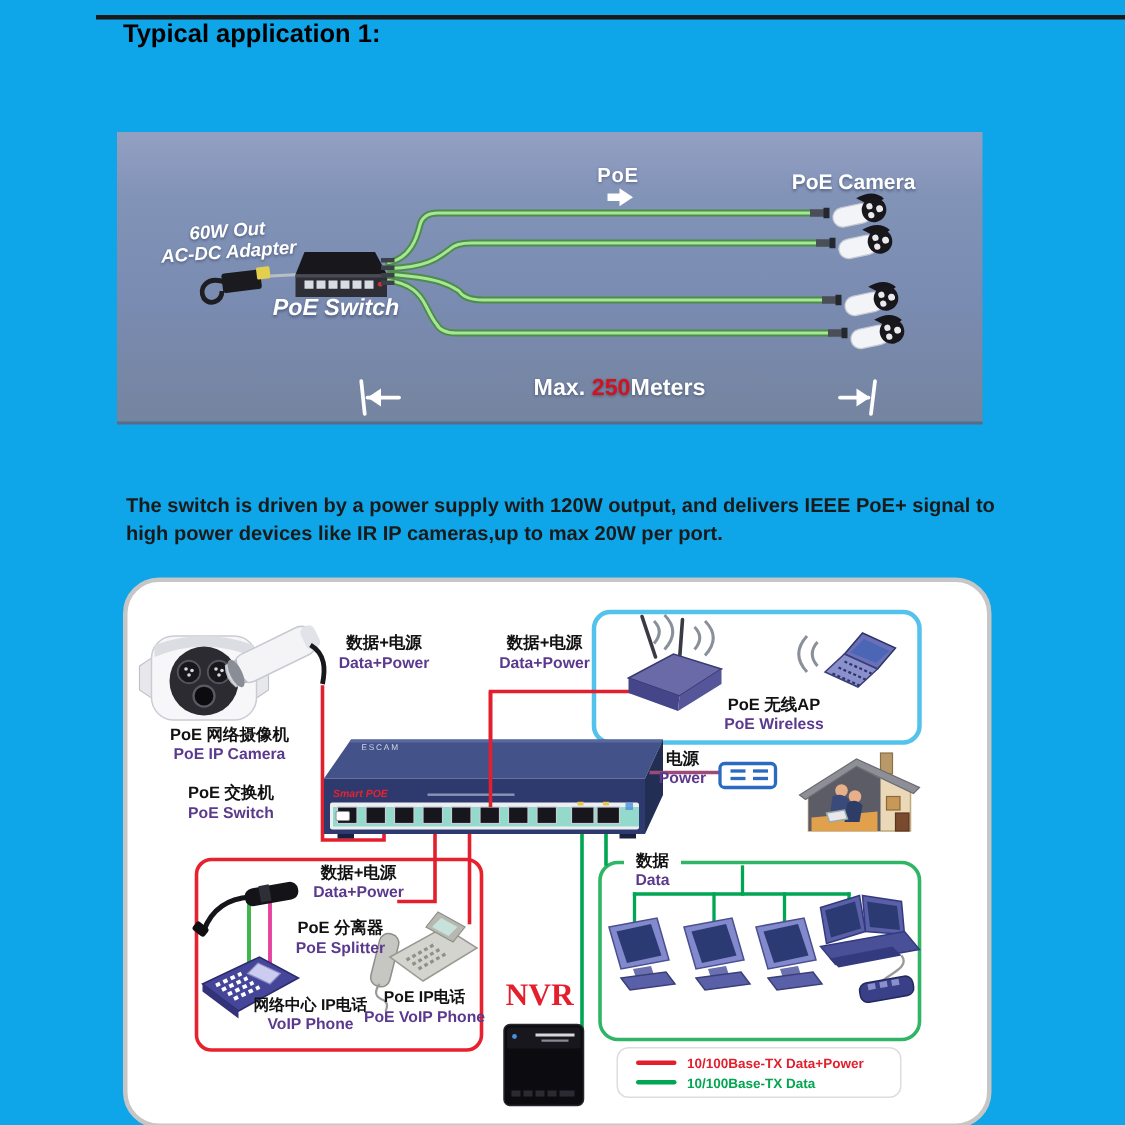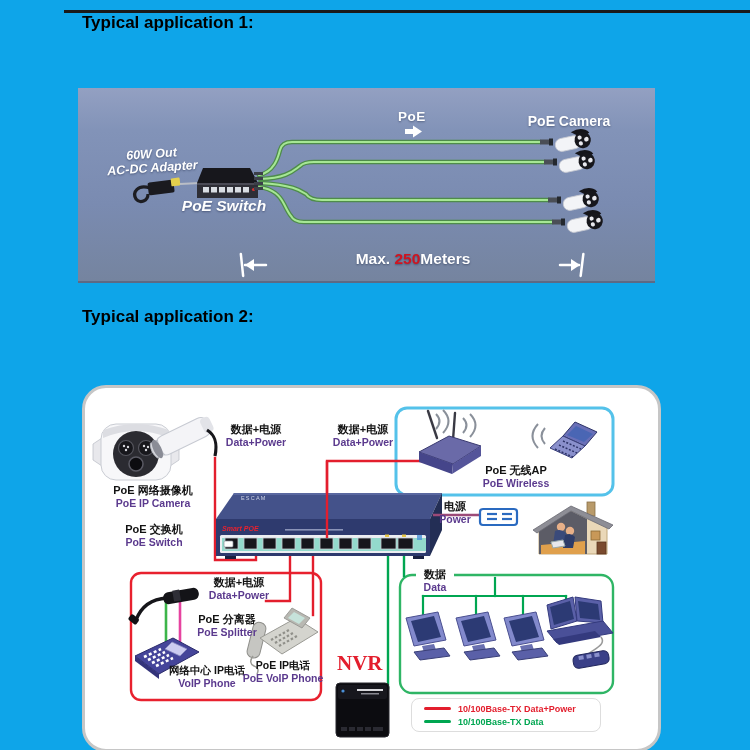--- a/index.html
+++ b/index.html
@@ -140,21 +140,21 @@
     </div>
     <div class="abs d1label ital" style="left:92px;top:109px;width:108px;font-size:15.5px;">PoE Switch</div>
     <div class="abs d1label" style="left:312px;top:21px;width:44px;font-size:13.5px;letter-spacing:.5px;">PoE</div>
     <div class="abs d1label" style="left:436px;top:25px;width:110px;font-size:14px;">PoE Camera</div>
     <div class="abs d1label dist" style="left:250px;top:162px;width:170px;font-size:15.5px;">
       <span>Max.</span>
       <span class="red">250</span><span>Meters</span>
     </div>
   </div>
 
-  <div class="abs h1" style="top:307px;">Typical application 2:</div>
+  <div class="abs para" style="top:328px;width:596px;">The switch is driven by a power supply with 120W output, and delivers IEEE PoE+ signal to high power devices like IR IP cameras,up to max 20W per port.</div>
 
   <div id="diag2" class="abs">
     <svg width="573" height="361" viewBox="0 0 573 361">
 
       <rect x="311" y="20" width="217" height="87" rx="11" fill="none" stroke="#54c2ea" stroke-width="3"></rect>
       <rect x="46" y="185" width="190" height="127" rx="10" fill="none" stroke="#e8212e" stroke-width="2.4"></rect>
       <rect x="315" y="187" width="213" height="118" rx="12" fill="none" stroke="#2fb565" stroke-width="2.4"></rect>
 
       <g fill="none" stroke-linecap="square">
         <path d="M130,70 V172 H171 V158" stroke="#e31e2d" stroke-width="2.4"></path>

